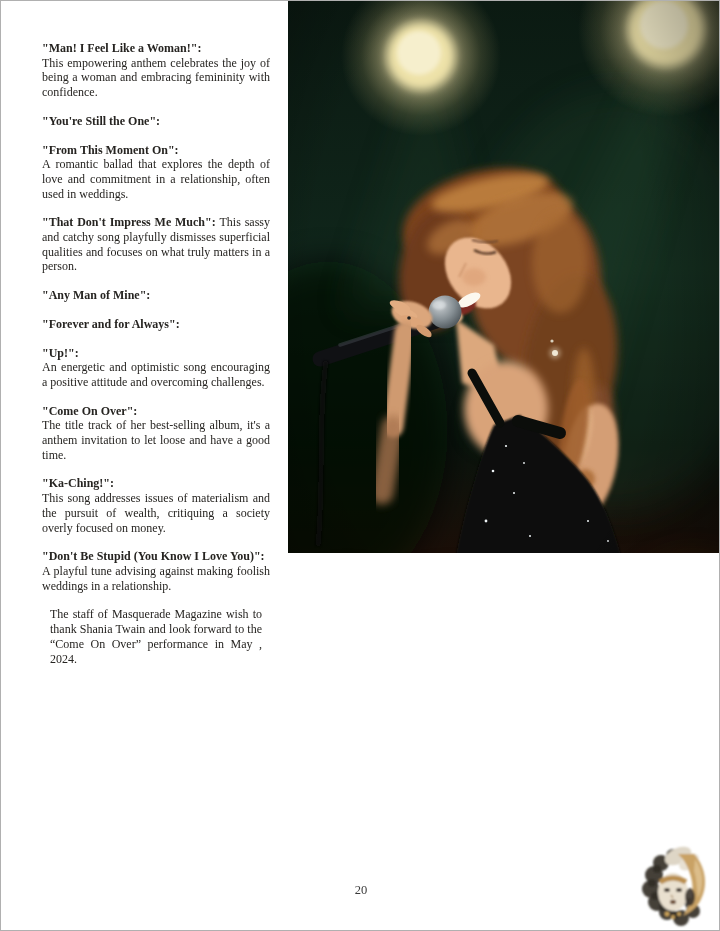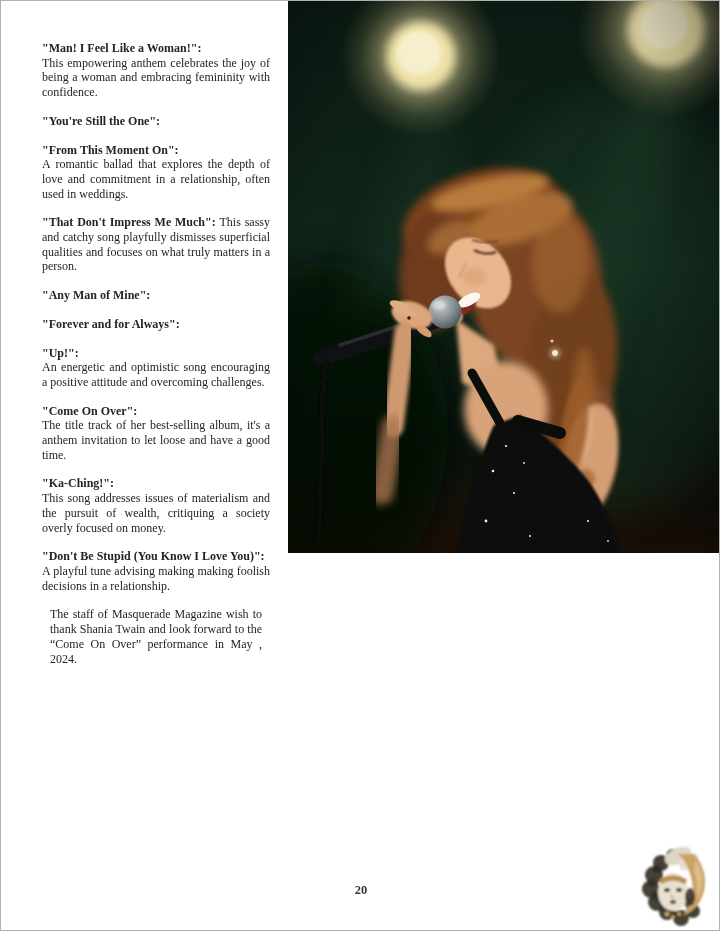--- a/index.html
+++ b/index.html
@@ -24,21 +24,21 @@
     background:#0369a1;overflow:hidden;
   }
   .photo svg{display:block;}
   .credit{
     position:absolute;left:24px;top:738px;
     color:#eee8df;font-style:italic;font-size:12.5px;letter-spacing:.4px;
   }
   
   .pagenum{
     position:absolute;left:0;top:882px;width:720px;text-align:center;
-    font-size:12.5px;color:#3a3a3a;font-weight:bold;
+    font-size:12.5px;color:#3a3a3a;
   }
   .logo{position:absolute;left:636px;top:842px;width:74px;height:88px;}
 </style>
 </head>
 <body>
 
 <div class="page">
 
   <div class="column">
     <p class="section">
@@ -62,21 +62,21 @@
     <p class="section">
       <b class="t">"Up!":</b><span class="d">An energetic and optimistic song encouraging a positive attitude and overcoming challenges.</span>
     </p>
     <p class="section">
       <b class="t">"Come On Over":</b><span class="d">The title track of her best-selling album, it's a anthem invitation to let loose and have a good time.</span>
     </p>
     <p class="section">
       <b class="t">"Ka-Ching!":</b><span class="d">This song addresses issues of materialism and the pursuit of wealth, critiquing a society overly focused on money.</span>
     </p>
     <p class="section">
-      <b class="t">"Don't Be Stupid (You Know I Love You)":</b><span class="d">A playful tune advising making making foolish decisions in a relationship.</span>
+      <b class="t">"Don't Be Stupid (You Know I Love You)":</b><span class="d">A playful tune advising against making foolish weddings in a relationship.</span>
     </p>
     <p class="closing">The staff of Masquerade Magazine wish to thank Shania Twain and look forward to the “Come On Over” performance in May , 2024.</p>
   </div>
 
   <div class="photo">
     <svg width="433" height="764" viewBox="0 0 433 764" xmlns="http://www.w3.org/2000/svg">
       <defs>
         <linearGradient id="bg" x1="0" y1="0" x2="0" y2="1">
           <stop offset="0" stop-color="#0b1a12"></stop>
           <stop offset="0.35" stop-color="#10261b"></stop>

